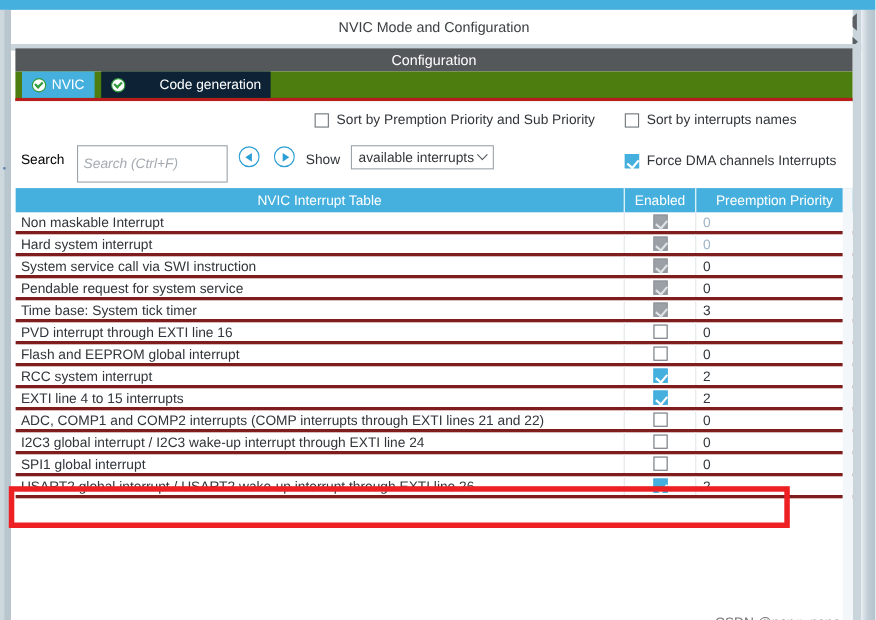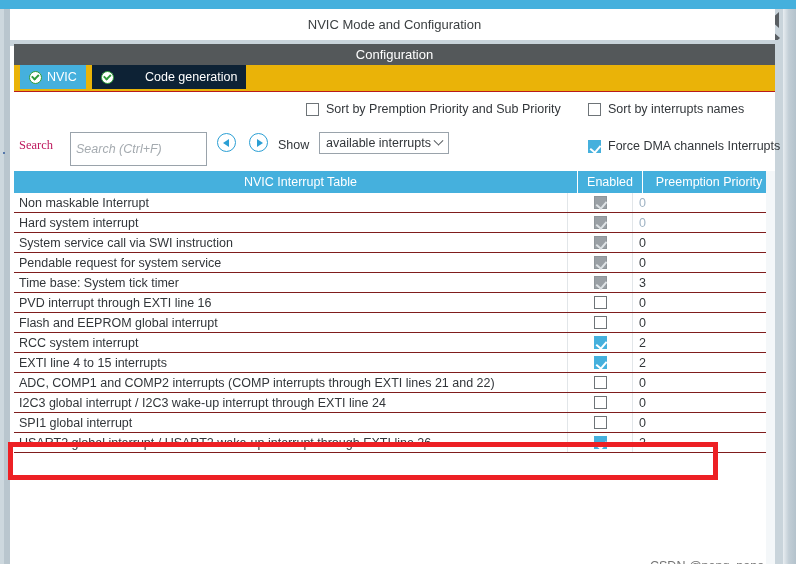--- a/index.html
+++ b/index.html
@@ -91,22 +91,22 @@
     width: 761px; height: 21px;
     background: #54585a;
     display: flex; align-items: center; justify-content: center;
     font-size: 13px; color: #ffffff;
   }
 
   
   .tabstrip {
     position: absolute; left: 14px; top: 65px;
     width: 761px; height: 27px;
-    background: #eab308;
-    border-bottom: 1px solid #b91c1c;
+    background: #4d7c0f;
+    border-bottom: 3px solid #b91c1c;
   }
   .tab {
     position: absolute; top: 0; height: 24px;
     display: flex; align-items: center; gap: 5px;
     padding: 0 9px;
     font-size: 12.5px;
     color: #ffffff;
     cursor: pointer;
     white-space: nowrap;
   }
@@ -132,21 +132,20 @@
     position: absolute; left: 14px; top: 92px;
     width: 761px; height: 79px;
     background: #ffffff;
   }
   .cbrow {
     position: absolute;
     display: flex; align-items: center; gap: 7px;
     font-size: 12.5px; color: #32363a;
     white-space: nowrap;
     cursor: pointer;
-    margin-left: 20px;
   }
   .cb {
     width: 13px; height: 13px;
     border: 1px solid #6e7478;
     background: #ffffff;
     flex: 0 0 auto;
     position: relative;
   }
   .cb.checked {
     background: #45b0dd;
@@ -172,21 +171,21 @@
     border-bottom: 2px solid #dfe3e6;
     transform: rotate(40deg);
   }
 
   #opt-premption { left: 272px; top: 10px; }
   #opt-names     { left: 554px; top: 10px; }
   #opt-dma       { left: 554px; top: 47px; }
 
   .search-label {
     position: absolute; left: 5px; top: 46px;
-    font-size: 12.5px; color: #be185d; font-family: Liberation Serif, serif;
+    font-size: 12.5px; color: #000000;
   }
   .search-input {
     position: absolute; left: 56px; top: 40px;
     width: 137px; height: 22px;
     border: 1px solid #9aa3ab;
     background: #ffffff;
     font-size: 12.5px;
     font-family: "Liberation Sans", sans-serif;
     font-style: italic;
     color: #9aa0a5;
@@ -243,35 +242,34 @@
     width: 761px; height: 393px;
     background: #ffffff;
     overflow: hidden;
   }
   .thead {
     display: flex;
     height: 22px;
     background: #45b0dd;
     color: #ffffff;
     font-size: 12.5px;
-    padding-left: 10px;
   }
   .th {
     display: flex; align-items: center; justify-content: center;
     height: 100%;
     border-right: 1px solid #ffffff;
   }
   .th-name { width: 554px; }
   .th-enabled { width: 65px; }
   .th-prio { flex: 1; border-right: none; }
 
   .trow {
     display: flex;
     height: 20px;
-    border-bottom: 1px solid #7f1d1d;
+    border-bottom: 3px solid #7f1d1d;
     font-size: 12.5px;
     color: #32363a;
   }
   .td {
     display: flex; align-items: center;
     height: 100%;
     border-right: 1px solid #e2e6e9;
     overflow: hidden;
     white-space: nowrap;
   }

